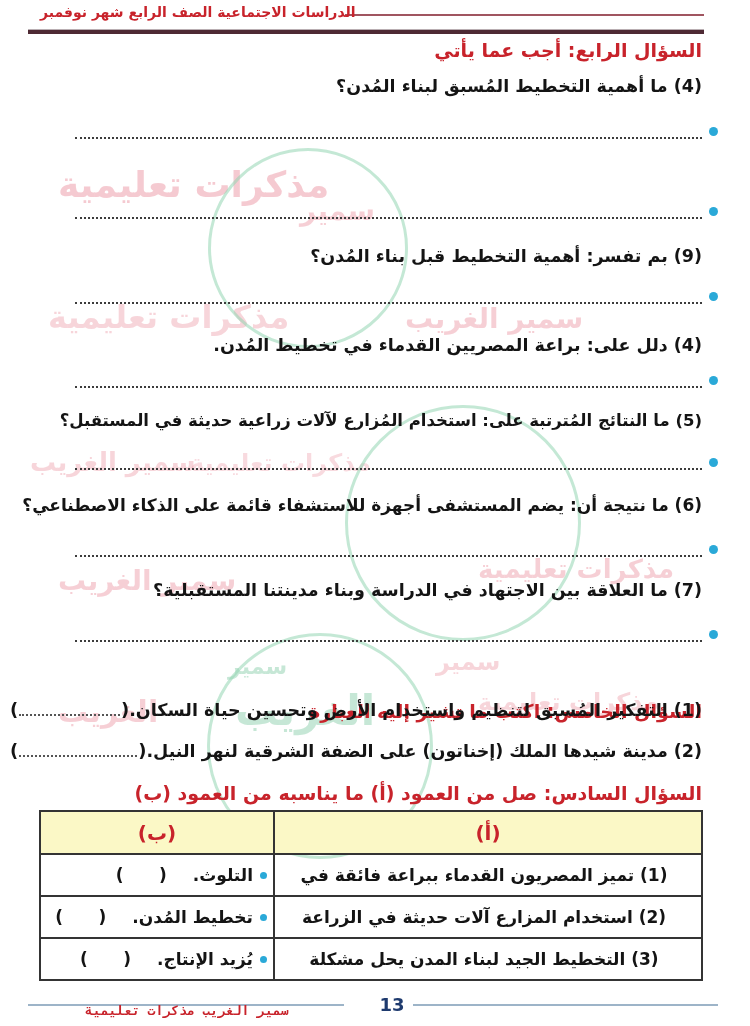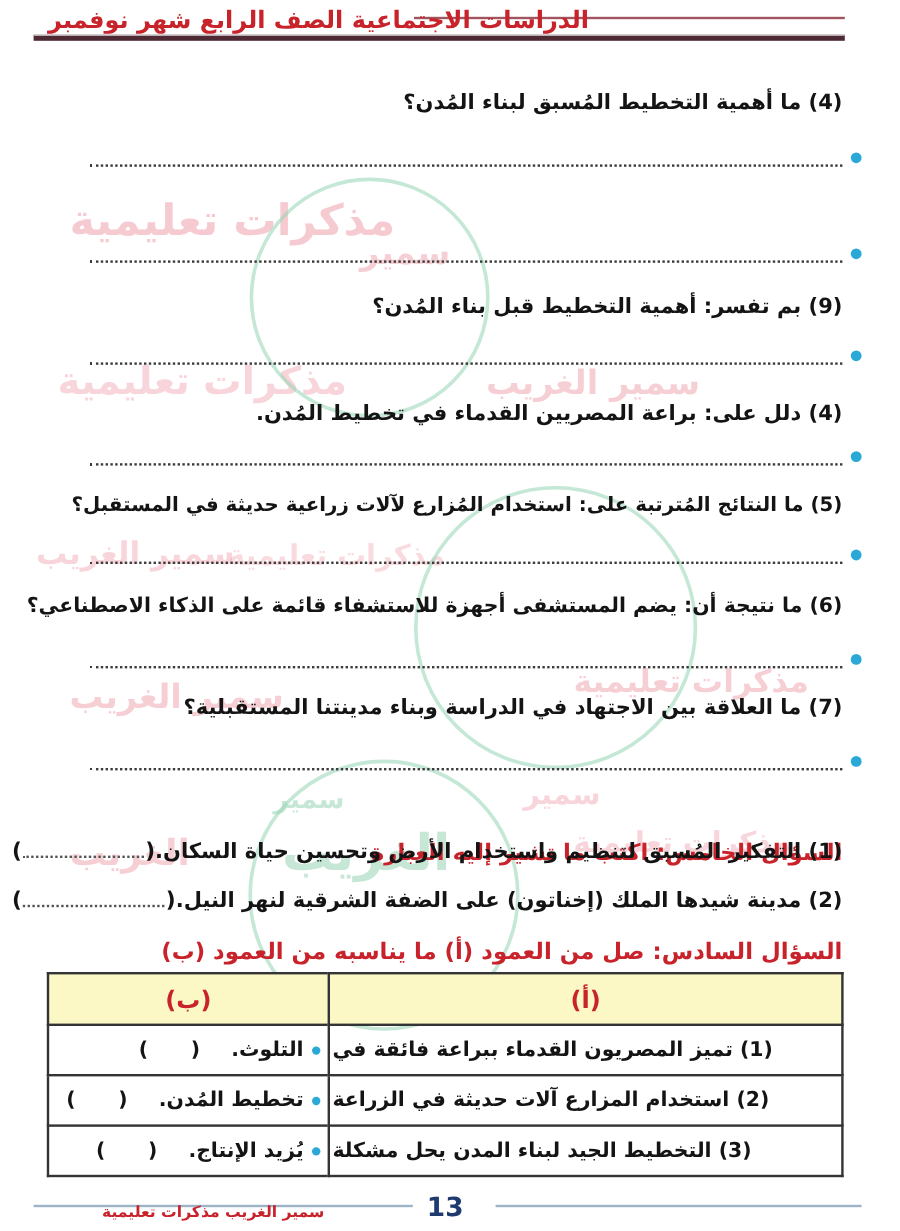--- a/index.html
+++ b/index.html
@@ -16,21 +16,21 @@
   .wm{position:absolute;z-index:0;white-space:nowrap;pointer-events:none;}
   .wm-pink{color:#ec97a4;}
   .wm-green{color:#8fd0ae;}
   .wm-circle{
     position:absolute;z-index:0;border:3px solid rgba(147,214,178,.55);
     border-radius:50%;pointer-events:none;
   }
   
   .hdr-title{
     position:absolute;left:40px;top:4px;z-index:2;
-    color:#c8232b;font-size:20px;direction:rtl;white-space:nowrap;text-align:center;
+    color:#c8232b;font-size:14px;direction:rtl;white-space:nowrap;text-align:center;
   }
   .hdr-line-thin{position:absolute;left:345px;right:46px;top:14px;height:2px;background:#a05560;z-index:1;}
   .hdr-line-thick{position:absolute;left:28px;right:46px;top:29px;height:4px;background:#4e2a34;z-index:1;border-top:1px solid #b9aeb2;}
   
   .sec-heading{
     position:absolute;right:48px;z-index:2;
     color:#c8232b;font-size:19px;white-space:nowrap;
   }
   .question{
     position:absolute;right:48px;left:8px;z-index:2;
@@ -54,37 +54,37 @@
     border-collapse:collapse;direction:rtl;width:658px;
     table-layout:fixed;
   }
   .match-table th,.match-table td{border:2px solid #343434;}
   .match-table th{
     background:#fbf8c6;color:#c8232b;font-size:20px;height:39px;text-align:center;
   }
   .col-a{width:424px;}
   .col-b{width:230px;}
   .a-cell{
-    color:#141414;font-size:17px;text-align:left;padding:0 10px 0 2px;height:40px;white-space:nowrap;
+    color:#141414;font-size:17px;text-align:center;padding:0 10px 0 2px;height:40px;white-space:nowrap;
   }
   .b-cell{height:40px;padding:0 6px 0 4px;}
   .b-inner{display:flex;direction:rtl;align-items:center;color:#141414;font-size:17px;white-space:nowrap;}
   .b-dot{width:7px;height:7px;border-radius:50%;background:#2aa9d8;margin-left:7px;flex:0 0 auto;}
   .b-brackets{margin-right:26px;white-space:pre;font-size:17px;}
   
   .f-line{position:absolute;top:1004px;height:2px;background:#9db4c8;z-index:2;}
   .f-line-l{left:28px;width:316px;}
   .f-line-r{left:413px;right:32px;}
   .f-num{
-    position:absolute;left:343px;top:994px;width:56px;z-index:2;
-    text-align:center;color:#1e3a6e;font-size:22px;direction:ltr;
+    position:absolute;left:364px;top:994px;width:56px;z-index:2;
+    text-align:center;color:#1e3a6e;font-size:18px;direction:ltr;
   }
   .f-credit{
     position:absolute;left:85px;top:1003px;z-index:2;
-    color:#c8232b;font-size:13px;white-space:nowrap;
+    color:#c8232b;font-size:13px;white-space:nowrap;font-family:Liberation Mono, monospace;
   }
 </style>
 </head>
 <body>
 
 <div class="page">
 
   <div class="wm wm-pink" style="left:58px;top:164px;font-size:36px;opacity:.5">مذكرات تعليمية</div>
   <div class="wm wm-pink" style="left:300px;top:194px;font-size:28px;opacity:.45">سمير</div>
   <div class="wm wm-pink" style="left:48px;top:298px;font-size:32px;opacity:.4">مذكرات تعليمية</div>
@@ -99,20 +99,21 @@
   <div class="wm wm-green" style="left:235px;top:686px;font-size:42px;opacity:.5">الغريب</div>
   <div class="wm wm-green" style="left:228px;top:654px;font-size:22px;opacity:.5">سمير</div>
   <div class="wm-circle" style="left:208px;top:148px;width:194px;height:194px"></div>
   <div class="wm-circle" style="left:345px;top:405px;width:230px;height:230px"></div>
   <div class="wm-circle" style="left:207px;top:633px;width:220px;height:220px"></div>
 
   <div class="hdr-title">الدراسات الاجتماعية الصف الرابع شهر نوفمبر</div>
   <div class="hdr-line-thin"></div>
   <div class="hdr-line-thick"></div>
 
+  <div class="sec-heading" style="top:39px">السؤال الرابع: أجب عما يأتي</div>
 
   <div class="question" style="top:76px">(4) ما أهمية التخطيط المُسبق لبناء المُدن؟</div>
   <div class="ans" style="top:126px">
       <span class="dots"></span>
       <span class="blt"></span>
     </div>
 
   <div class="ans" style="top:206px">
       <span class="dots"></span>
       <span class="blt"></span>

